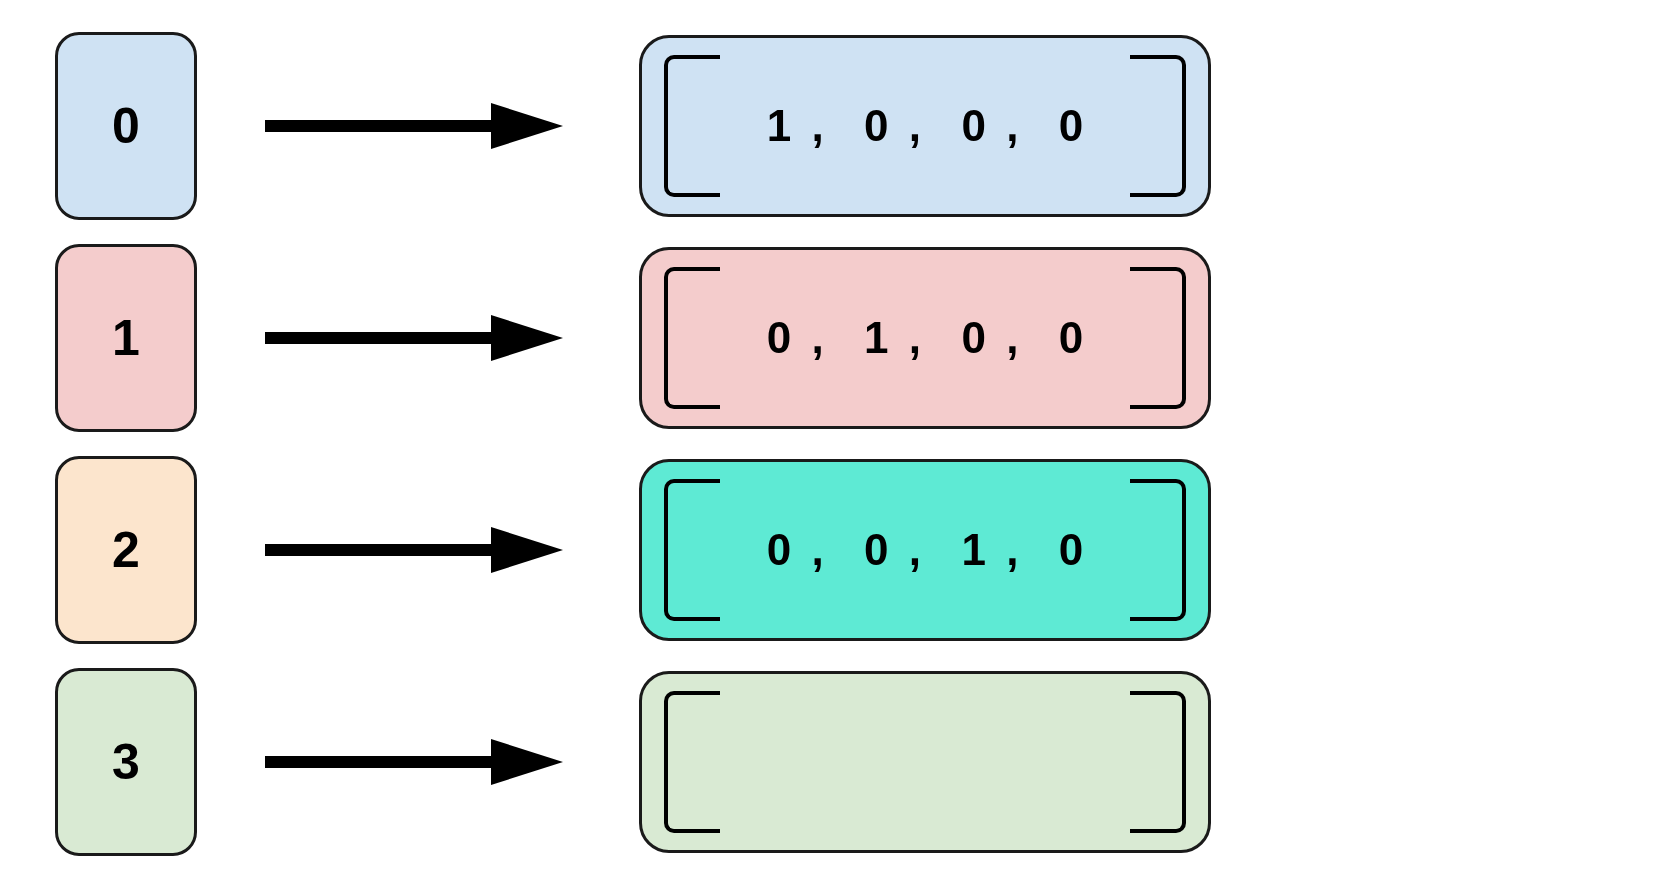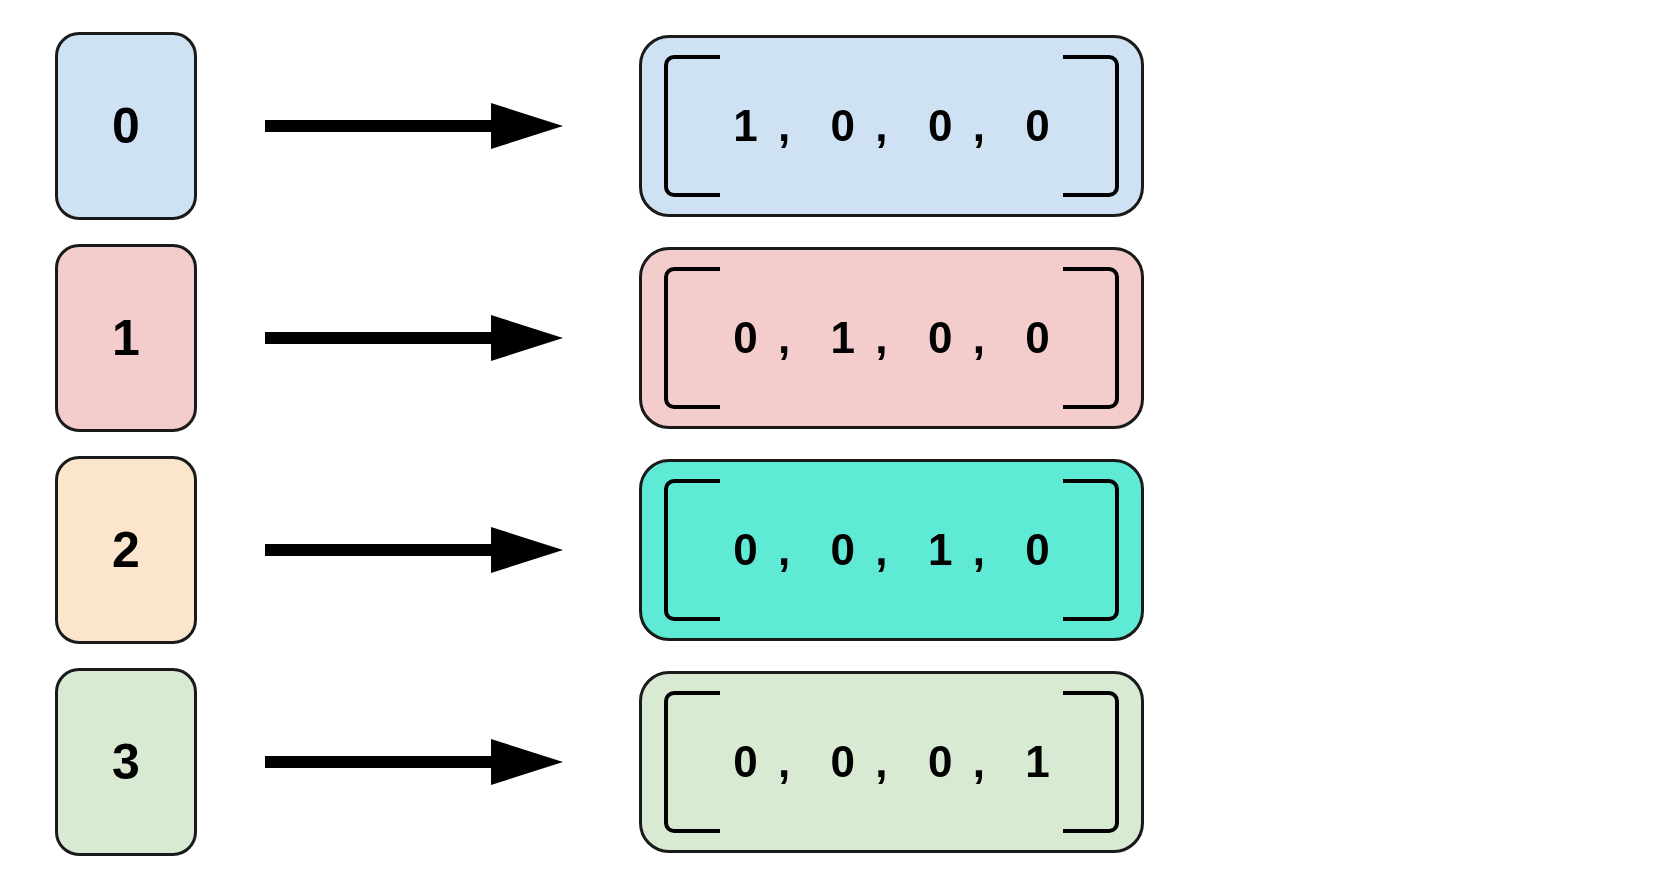--- a/index.html
+++ b/index.html
@@ -45,21 +45,21 @@
     color: #000000;
   }
   .arrow-wrap {
     margin: 0 76px 0 66px;
     flex: 0 0 auto;
     display: flex;
     align-items: center;
   }
   .vector-box {
     position: relative;
-    width: 505px;
+    width: 572px;
     height: 182px;
     box-sizing: border-box;
     border: 3px solid #1a1a1a;
     border-radius: 30px;
     display: flex;
     align-items: center;
     justify-content: center;
     flex: 0 0 auto;
   }
   .bracket {
@@ -154,19 +154,18 @@
         <span class="token-label">3</span>
       </div>
       <div class="arrow-wrap">
         <svg width="300" height="60" viewBox="0 0 300 60" aria-hidden="true">
           <line x1="2" y1="30" x2="232" y2="30" stroke="#000000" stroke-width="12"></line>
           <polygon points="228,7 300,30 228,53" fill="#000000"></polygon>
         </svg>
       </div>
       <div class="vector-box" style="background-color: rgb(217, 234, 211);">
         <span class="bracket bracket-left"></span>
-        <span class="vector-text">0 ,  0 ,  0 ,  1</span>
         <span class="bracket bracket-right"></span>
       </div>
     </div>
 
   </div>
 </div>
 
 </body></html>

